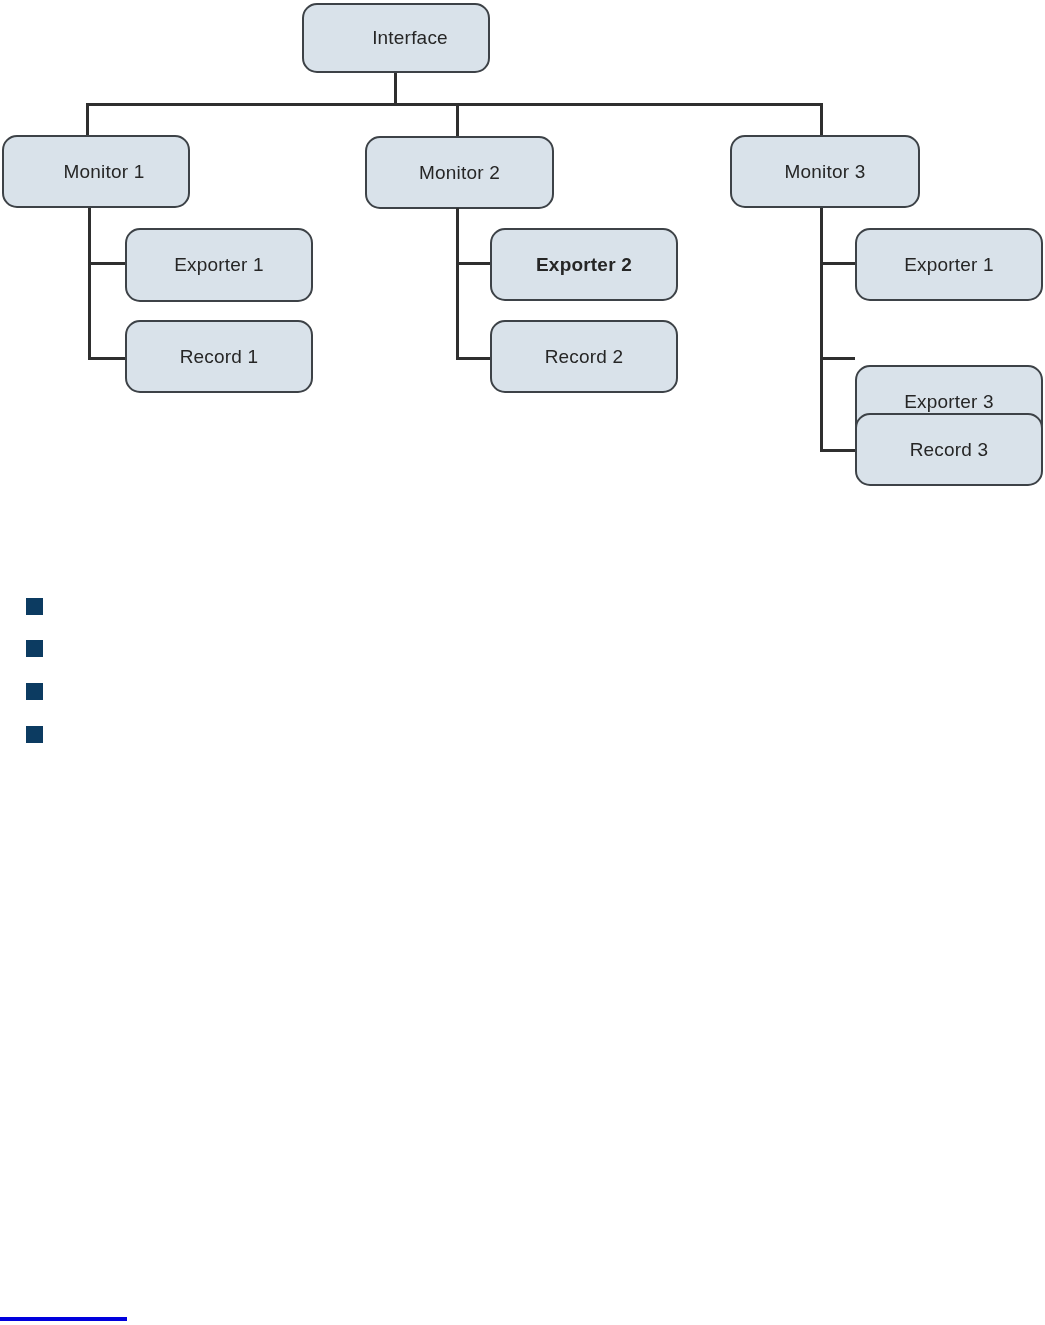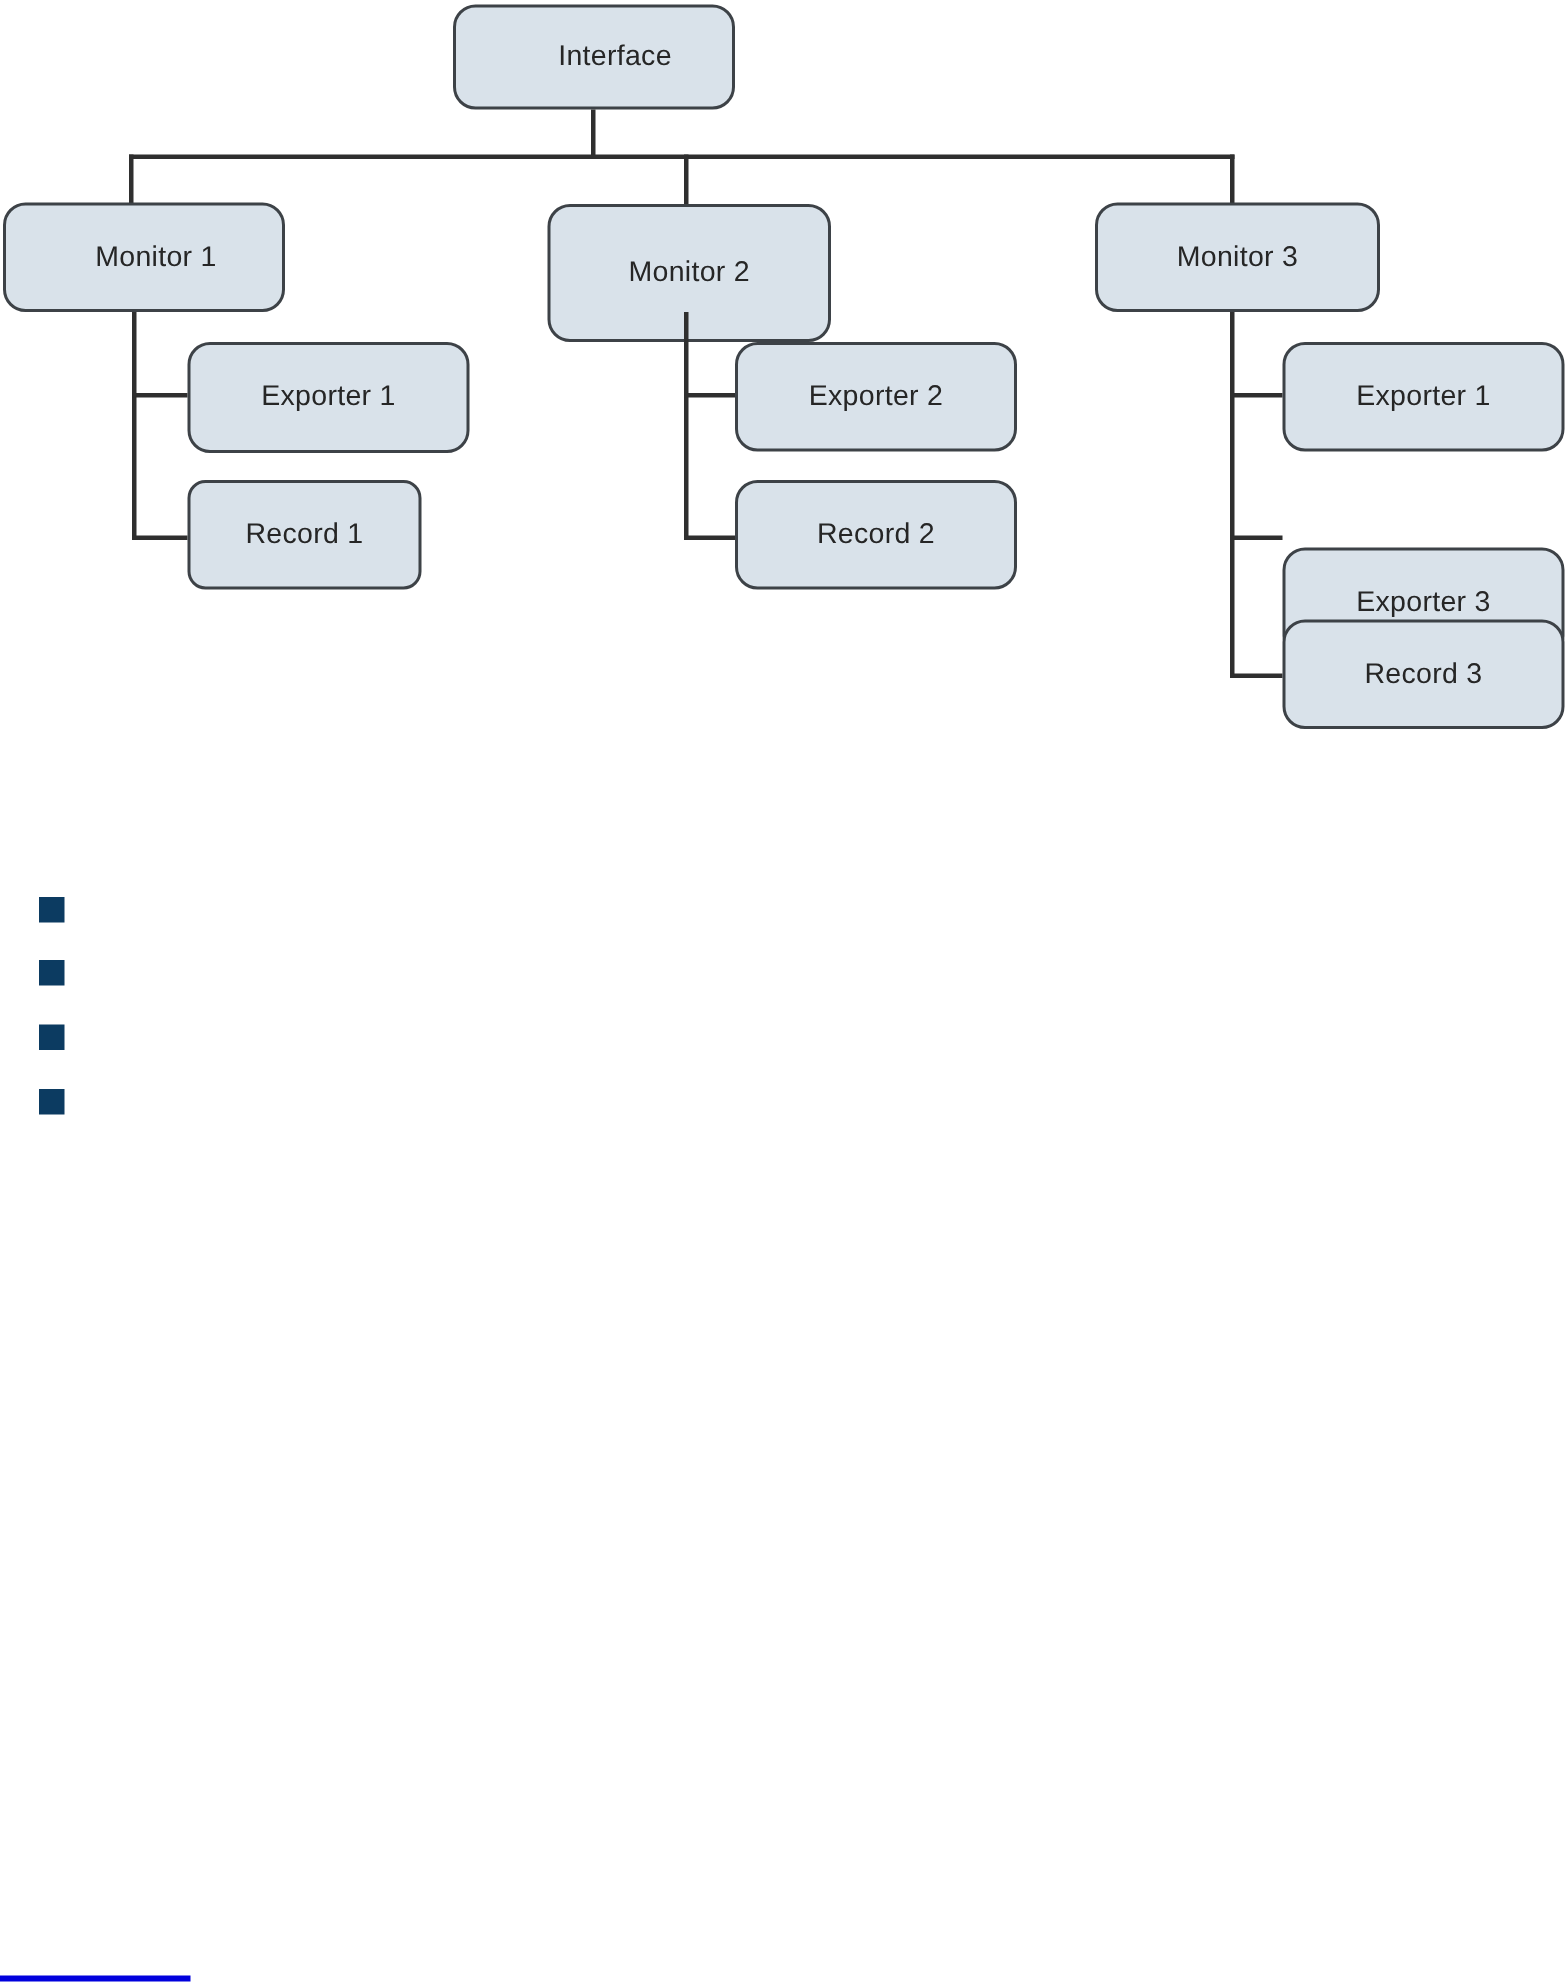--- a/index.html
+++ b/index.html
@@ -61,43 +61,43 @@
 
   <div class="line" style="left:394px; top:73px;  width:3px;   height:33px;"></div>
   <div class="line" style="left:86px;  top:103px; width:737px; height:3px;"></div>
   <div class="line" style="left:86px;  top:103px; width:3px;   height:33px;"></div>
   <div class="line" style="left:456px; top:103px; width:3px;   height:34px;"></div>
   <div class="line" style="left:820px; top:103px; width:3px;   height:33px;"></div>
 
   <div class="node" style="left:2px; top:135px; width:188px; height:73px;padding-left:16px;">
     <span>Monitor 1</span>
   </div>
-  <div class="node" style="left:365px; top:136px; width:189px; height:92px;">
+  <div class="node" style="left:365px; top:136px; width:189px; height:73px;">
     <span>Monitor 2</span>
   </div>
   <div class="node" style="left:730px; top:135px; width:190px; height:73px;text-align:center;">
     <span>Monitor 3</span>
   </div>
 
   <div class="line" style="left:88px; top:208px; width:3px;  height:152px;"></div>
   <div class="line" style="left:88px; top:262px; width:37px; height:3px;"></div>
   <div class="line" style="left:88px; top:357px; width:37px; height:3px;"></div>
 
   <div class="node" style="left:125px; top:228px; width:188px; height:74px;">
     <span>Exporter 1</span>
   </div>
-  <div class="node" style="left:125px; top:320px; width:156px; height:73px;border-radius:12px;">
+  <div class="node" style="left:125px; top:320px; width:188px; height:73px;">
     <span>Record 1</span>
   </div>
 
   <div class="line" style="left:456px; top:208px; width:3px;  height:152px;"></div>
   <div class="line" style="left:456px; top:262px; width:34px; height:3px;"></div>
   <div class="line" style="left:456px; top:357px; width:34px; height:3px;"></div>
 
-  <div class="node" style="left:490px; top:228px; width:188px; height:73px;">
+  <div class="node" style="left:490px; top:228px; width:188px; height:73px;font-weight:bold;">
     <span>Exporter 2</span>
   </div>
   <div class="node" style="left:490px; top:320px; width:188px; height:73px;">
     <span>Record 2</span>
   </div>
 
   <div class="line" style="left:820px; top:208px; width:3px;  height:244px;"></div>
   <div class="line" style="left:820px; top:262px; width:35px; height:3px;"></div>
   <div class="line" style="left:820px; top:357px; width:35px; height:3px;"></div>
   <div class="line" style="left:820px; top:449px; width:35px; height:3px;"></div>

